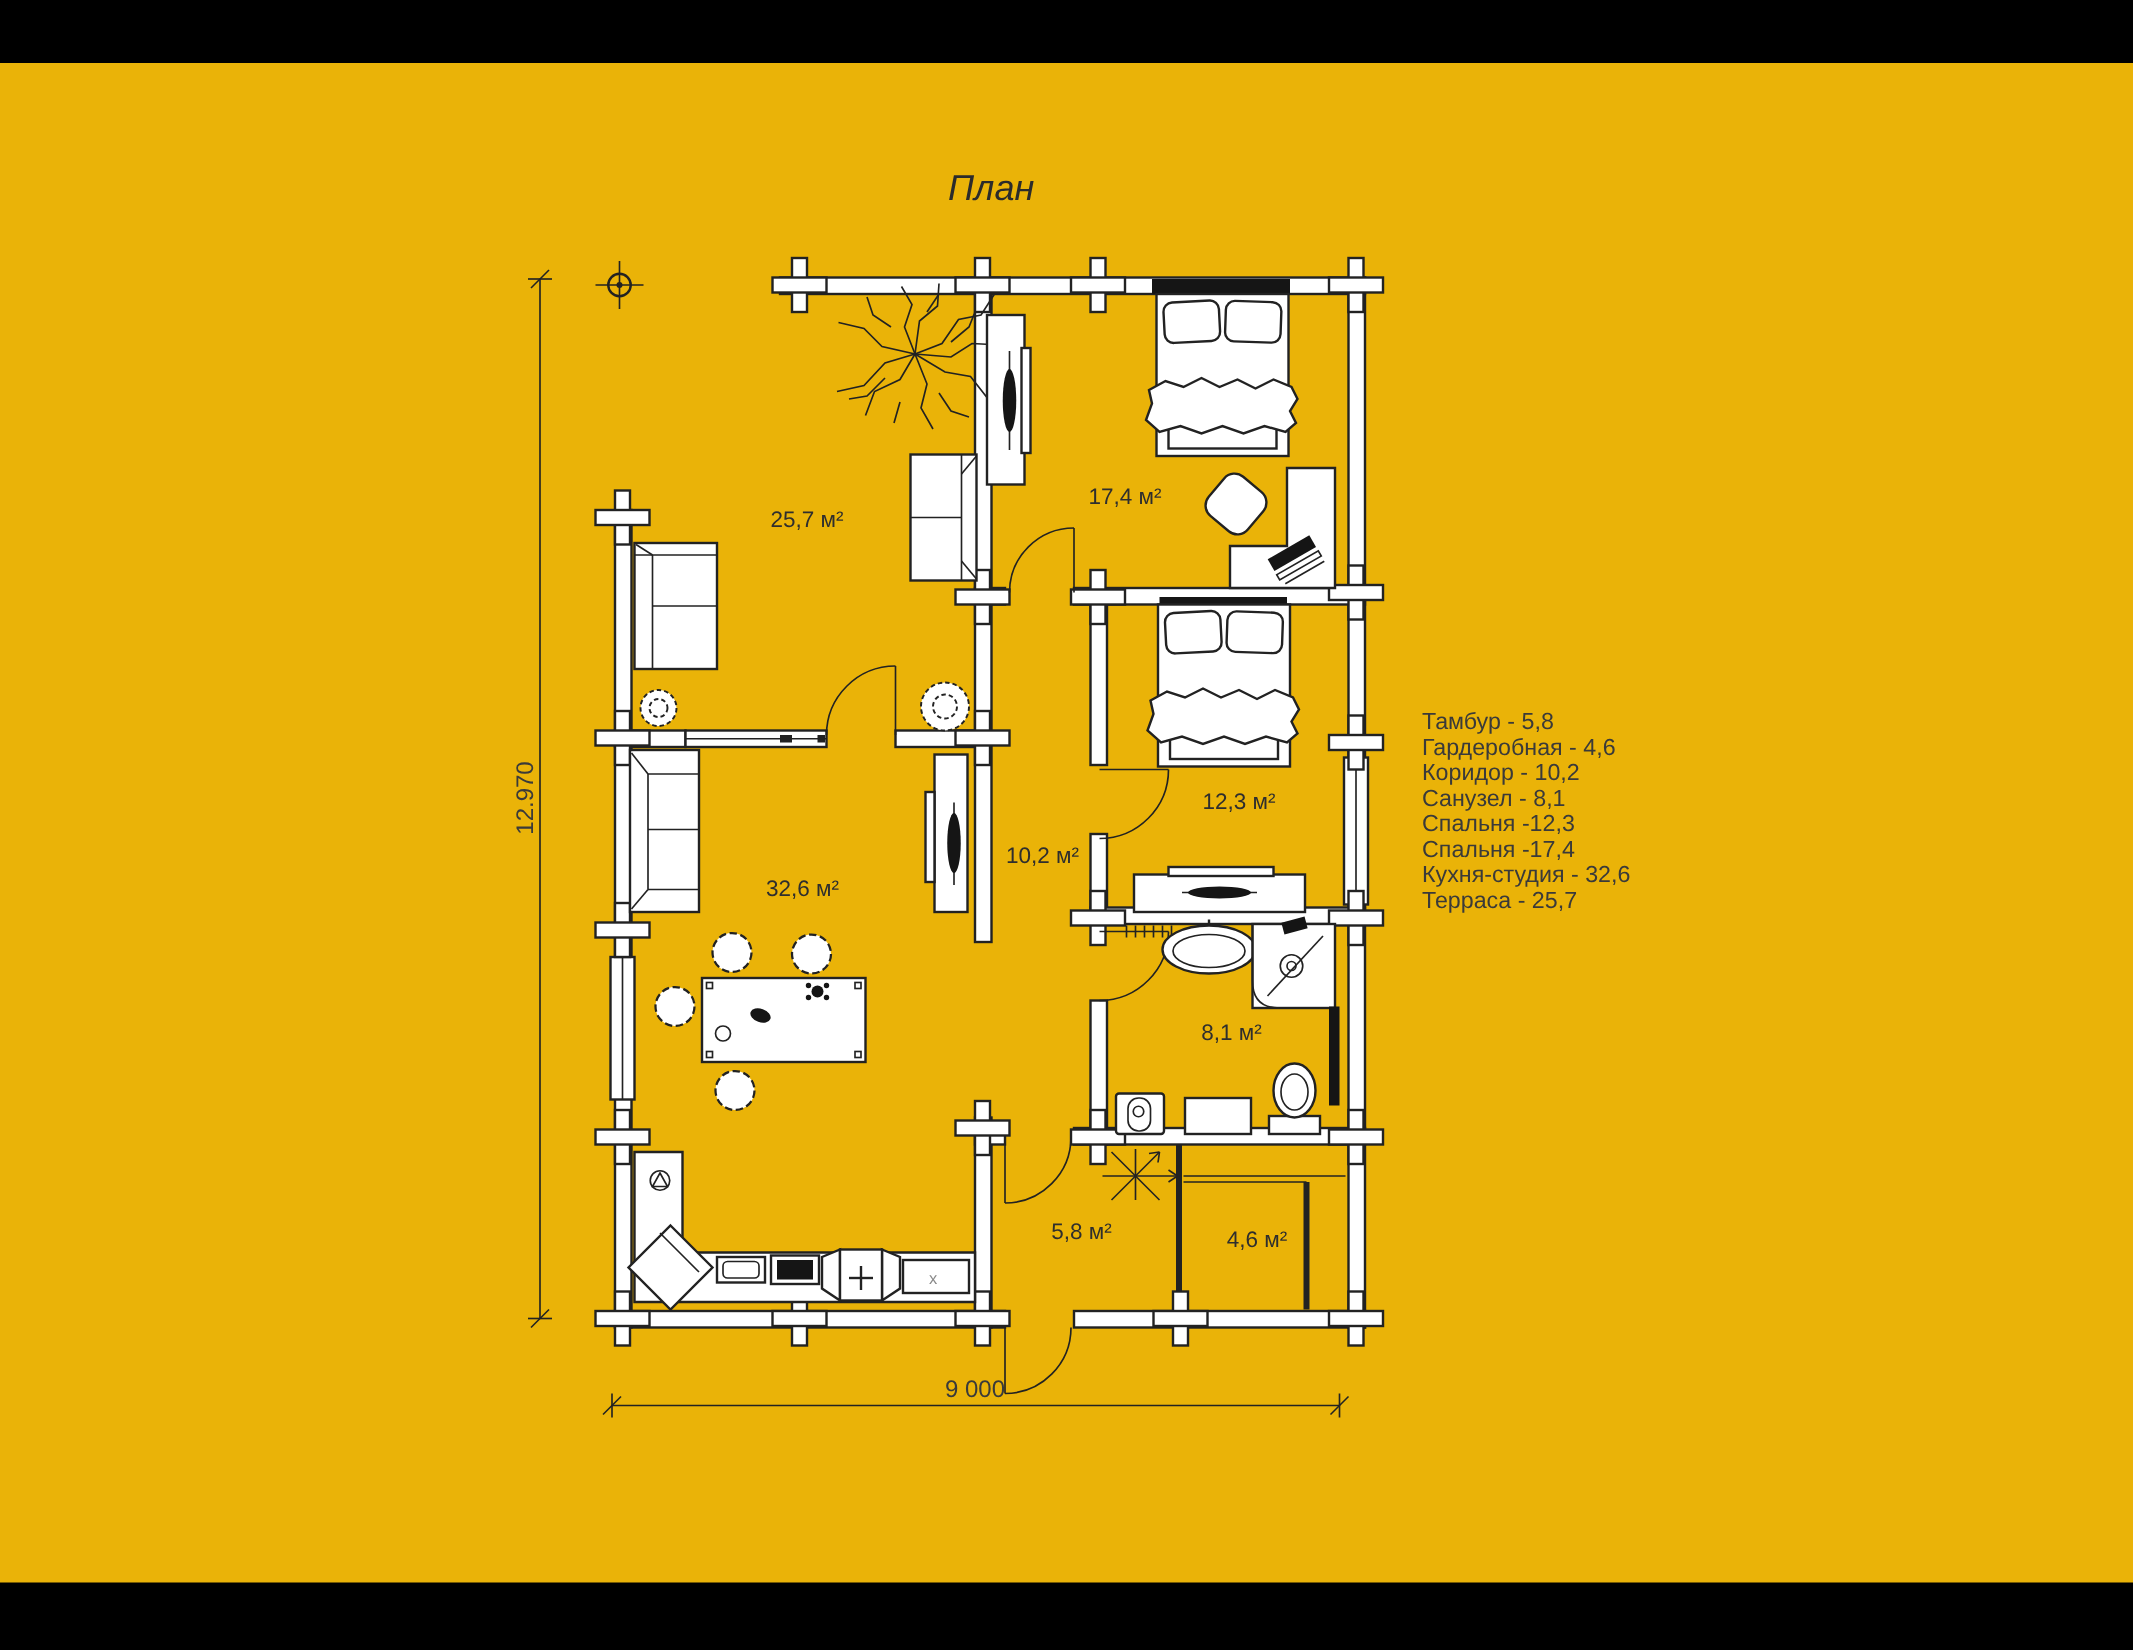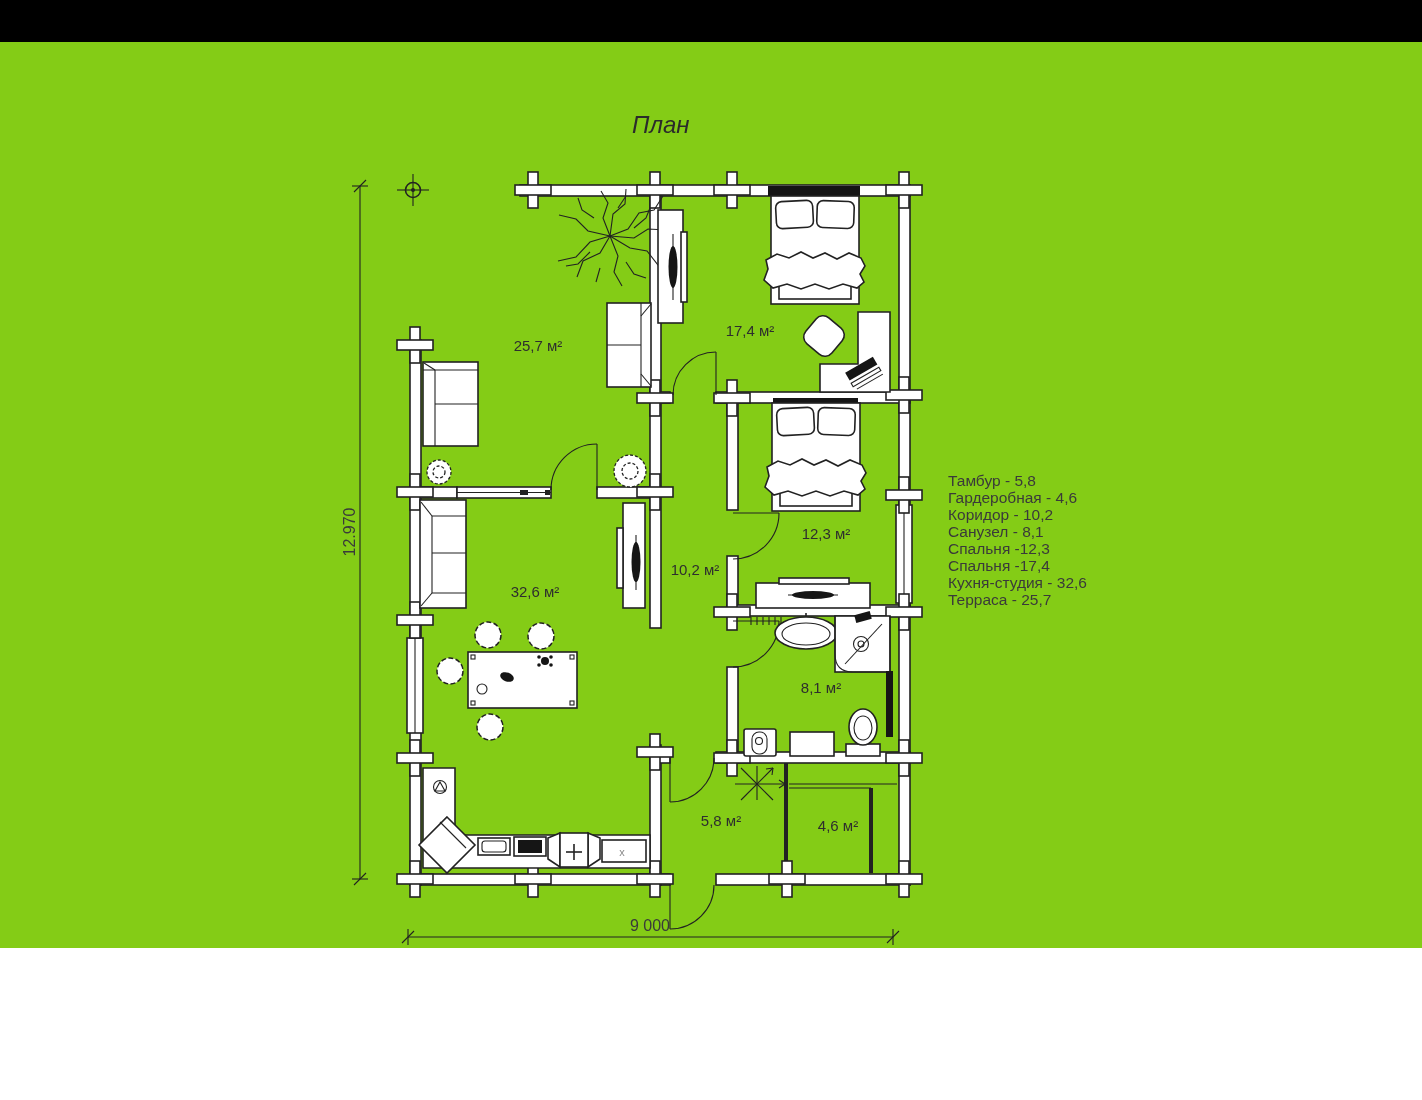--- a/index.html
+++ b/index.html
@@ -1,16 +1,16 @@
 <!DOCTYPE html>
 <html><head>
 <meta charset="utf-8">
 <style>
   html,body{margin:0;padding:0;background:#fff;}
-  .stage{position:relative;width:1422px;height:948px;background:#84cc16;overflow:hidden;}
+  .stage{position:relative;width:1422px;height:1100px;background:#eab308;overflow:hidden;}
   svg{display:block;}
   .f{fill:#fff;stroke:#222;stroke-width:1.6;}
   .k{fill:none;stroke:#222;stroke-width:1.6;}
   .t1{fill:none;stroke:#222;stroke-width:1.1;}
   .dark{fill:#151515;stroke:none;}
   .dash{fill:#fff;stroke:#222;stroke-width:1.5;stroke-dasharray:5 2.4;}
   .jag{fill:#fff;stroke:#222;stroke-width:1.3;stroke-dasharray:3 2;}
   text{font-family:"Liberation Sans",sans-serif;fill:#2e2e2e;}
   .room-label{font-size:15px;text-anchor:middle;}
   .legend-text{font-size:15.5px;fill:#3a3a3a;}

